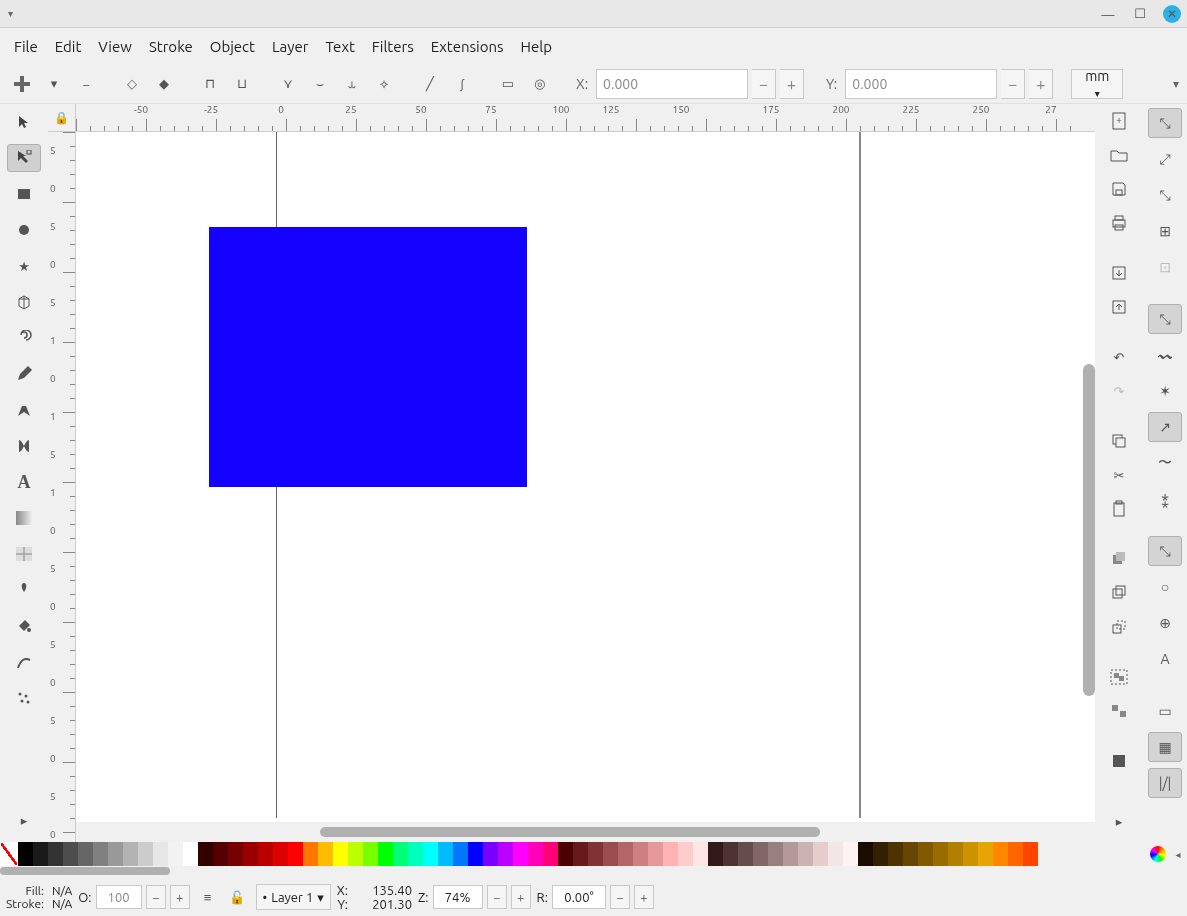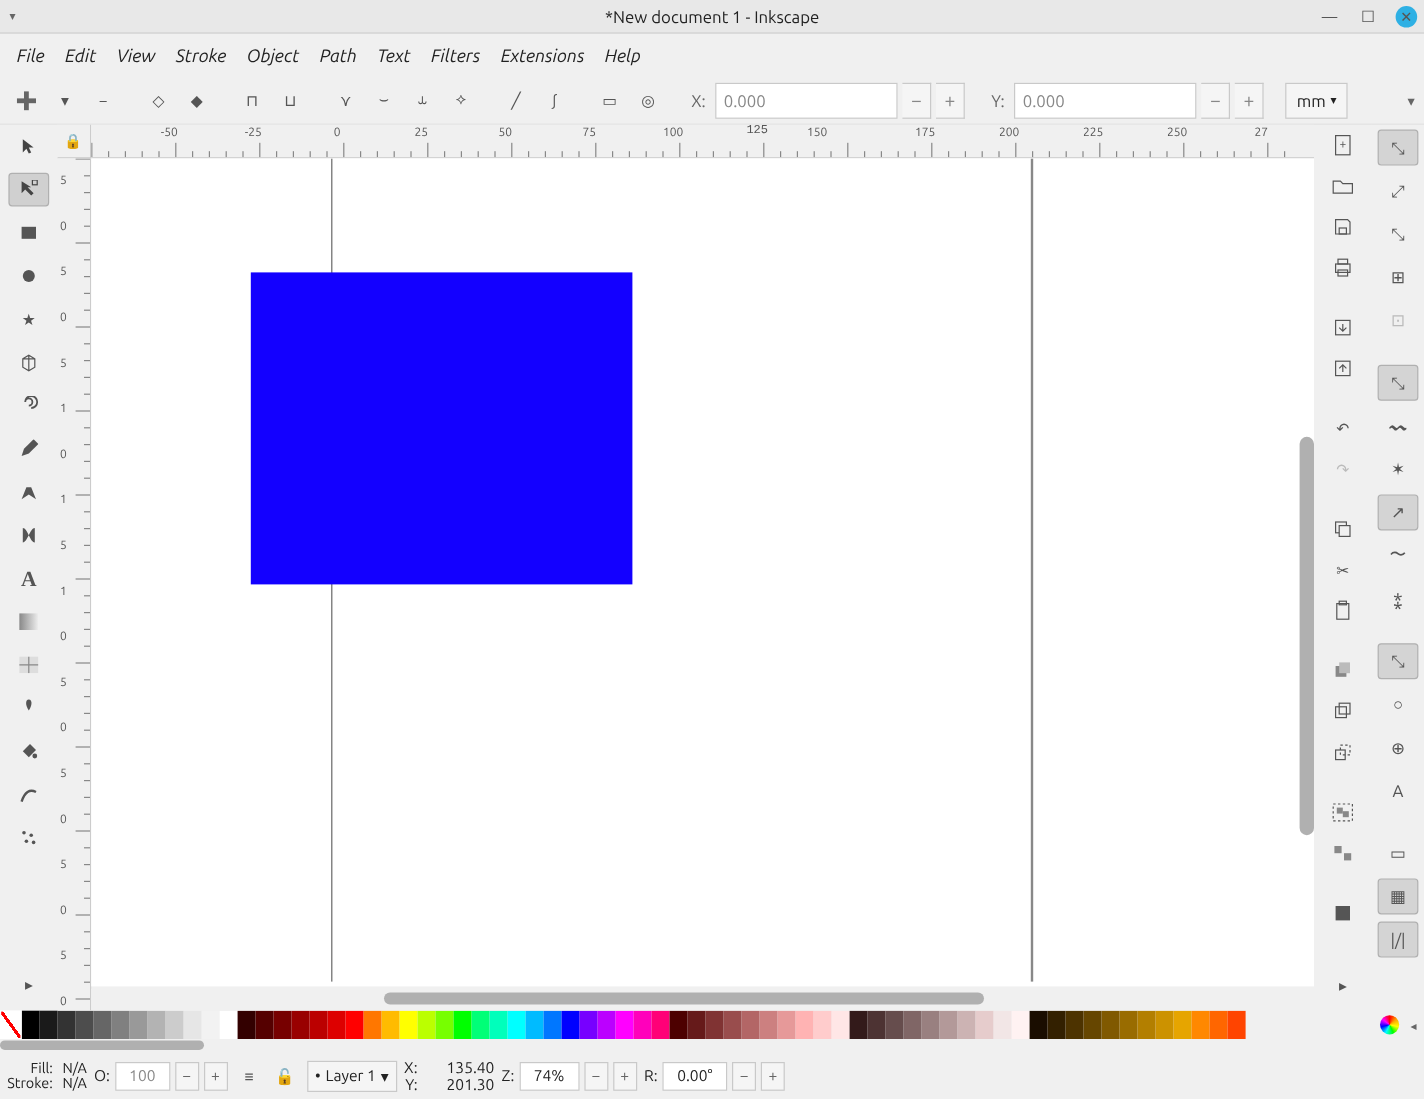--- a/index.html
+++ b/index.html
@@ -4,28 +4,28 @@
 <style>
 * { box-sizing: border-box; margin: 0; padding: 0; font-family: "Segoe UI", Ubuntu, Cantarell, sans-serif; }
 body { width: 1187px; height: 916px; background: #f0f0f0; display: flex; flex-direction: column; font-size: 13px; color: #222; overflow: hidden; }
 .titlebar { height: 28px; background: #e8e8e8; display: flex; align-items: center; position: relative; border-bottom: 1px solid #d0d0d0; }
 .titlebar .dd { margin-left: 8px; color: #666; font-size: 10px; }
 .titlebar .title { position: absolute; left: 0; right: 0; text-align: center; font-size: 14px; pointer-events: none; }
 .titlebar .win-ctrls { position: absolute; right: 6px; display: flex; gap: 14px; align-items: center; }
 .titlebar .win-ctrls span { width: 18px; height: 18px; display: flex; align-items: center; justify-content: center; color: #555; }
 .titlebar .close { width: 20px; height: 20px; border-radius: 50%; background: #2eb0e4; color: #fff; font-size: 12px; }
 .menubar { height: 36px; display: flex; align-items: center; gap: 17px; padding: 0 14px; background: #f0f0f0; font-size: 15px; }
-.menubar span { cursor: default; font-style: italic; }
+.menubar span { cursor: default; }
 .tool-options { height: 40px; display: flex; align-items: center; padding: 0 8px; gap: 4px; background: #f0f0f0; border-bottom: 1px solid #e0e0e0; }
 .tool-options .iconbtn { width: 28px; height: 28px; display: flex; align-items: center; justify-content: center; color: #555; }
 .tool-options .sep { width: 10px; }
 .tool-options .coord-label { color: #666; margin: 0 4px; font-size: 14px; }
 .tool-options .num-field { width: 152px; height: 30px; background: #fff; border: 1px solid #c9c9c9; display: flex; align-items: center; padding: 0 6px; color: #888; font-size: 14px; }
 .tool-options .spin { width: 24px; height: 30px; background: #f5f5f5; border: 1px solid #c9c9c9; border-left: none; display: flex; align-items: center; justify-content: center; color: #888; font-size: 16px; }
-.tool-options .unit { width: 52px; height: 30px; background: #f5f5f5; border: 1px solid #c9c9c9; display: flex; align-items: center; justify-content: center; font-size: 14px; gap: 4px; }
+.tool-options .unit { width: 52px; height: 30px; background: #f5f5f5; border: 1px solid #c9c9c9; display: flex; align-items: center; justify-content: center; font-size: 14px; gap: 4px; flex-direction: column; }
 .tool-options .chev { margin-left: auto; color: #666; font-size: 12px; }
 .workspace { flex: 1; display: flex; min-height: 0; }
 .toolbox { width: 48px; background: #f0f0f0; padding-top: 4px; display: flex; flex-direction: column; align-items: center; gap: 8px; }
 .toolbox .tool { width: 34px; height: 28px; display: flex; align-items: center; justify-content: center; color: #555; border-radius: 3px; }
 .toolbox .tool.active { background: #d0d0d0; border: 1px solid #b0b0b0; }
 .canvas-wrap { flex: 1; display: flex; flex-direction: column; background: #f0f0f0; position: relative; }
 .ruler-corner { position: absolute; left: 0; top: 0; width: 28px; height: 28px; background: #f0f0f0; border-right: 1px solid #ccc; border-bottom: 1px solid #ccc; display: flex; align-items: center; justify-content: center; font-size: 12px; color: #444; }
 .ruler-h { position: absolute; left: 28px; right: 0; top: 0; height: 28px; background: #f0f0f0; border-bottom: 1px solid #ccc; overflow: hidden; }
 .ruler-h .lbl { position: absolute; top: 0; font-size: 10px; color: #555; transform: translateX(-50%); }
 .ruler-v { position: absolute; left: 0; top: 28px; bottom: 0; width: 28px; background: #f0f0f0; border-right: 1px solid #ccc; overflow: hidden; }
@@ -67,35 +67,34 @@
 .status .xy .v { text-align: right; min-width: 56px; }
 .status .zfield { width: 50px; height: 24px; background: #fff; border: 1px solid #c9c9c9; display: flex; align-items: center; justify-content: center; }
 .status .rfield { width: 54px; height: 24px; background: #fff; border: 1px solid #c9c9c9; display: flex; align-items: center; justify-content: center; }
 svg { display: block; }
 </style>
 </head>
 <body>
 
 <div class="titlebar">
   <span class="dd">▾</span>
-  <div class="title">*New document 1 - Inkscape</div>
   <div class="win-ctrls">
     <span>—</span>
     <span>☐</span>
     <span class="close">✕</span>
   </div>
 </div>
 
 <div class="menubar">
   <span>File</span>
   <span>Edit</span>
   <span>View</span>
   <span>Stroke</span>
   <span>Object</span>
-  <span>Path</span>
+  <span>Layer</span>
   <span>Text</span>
   <span>Filters</span>
   <span>Extensions</span>
   <span>Help</span>
 </div>
 
 <div class="tool-options">
   <div class="iconbtn">
       <svg width="16" height="16">
         <rect x="6" y="0" width="4" height="16" fill="#666"></rect>
@@ -239,21 +238,21 @@
   <div class="canvas-wrap">
     <div class="ruler-corner">🔒</div>
     <div class="ruler-h" id="rulh">
         <span class="lbl" style="left: 65px;">-50</span>
         <span class="lbl" style="left: 135px;">-25</span>
         <span class="lbl" style="left: 205px;">0</span>
         <span class="lbl" style="left: 275px;">25</span>
         <span class="lbl" style="left: 345px;">50</span>
         <span class="lbl" style="left: 415px;">75</span>
         <span class="lbl" style="left: 485px;">100</span>
-        <span class="lbl" style="left: 555px; font-family: Liberation Mono, monospace;">125</span>
+        <span class="lbl" style="left: 535px;">125</span>
         <span class="lbl" style="left: 605px;">150</span>
         <span class="lbl" style="left: 695px; text-align: center;">175</span>
         <span class="lbl" style="left: 765px;">200</span>
         <span class="lbl" style="left: 835px;">225</span>
         <span class="lbl" style="left: 905px;">250</span>
         <span class="lbl" style="left: 975px;">27</span>
         <div style="position: absolute; bottom: 0px; width: 1px; height: 12px; background: rgb(136, 136, 136); left: 0px;"></div>
         <div style="position: absolute; bottom: 0px; width: 1px; height: 5px; background: rgb(136, 136, 136); left: 14px;"></div>
         <div style="position: absolute; bottom: 0px; width: 1px; height: 5px; background: rgb(136, 136, 136); left: 28px;"></div>
         <div style="position: absolute; bottom: 0px; width: 1px; height: 5px; background: rgb(136, 136, 136); left: 42px;"></div>

